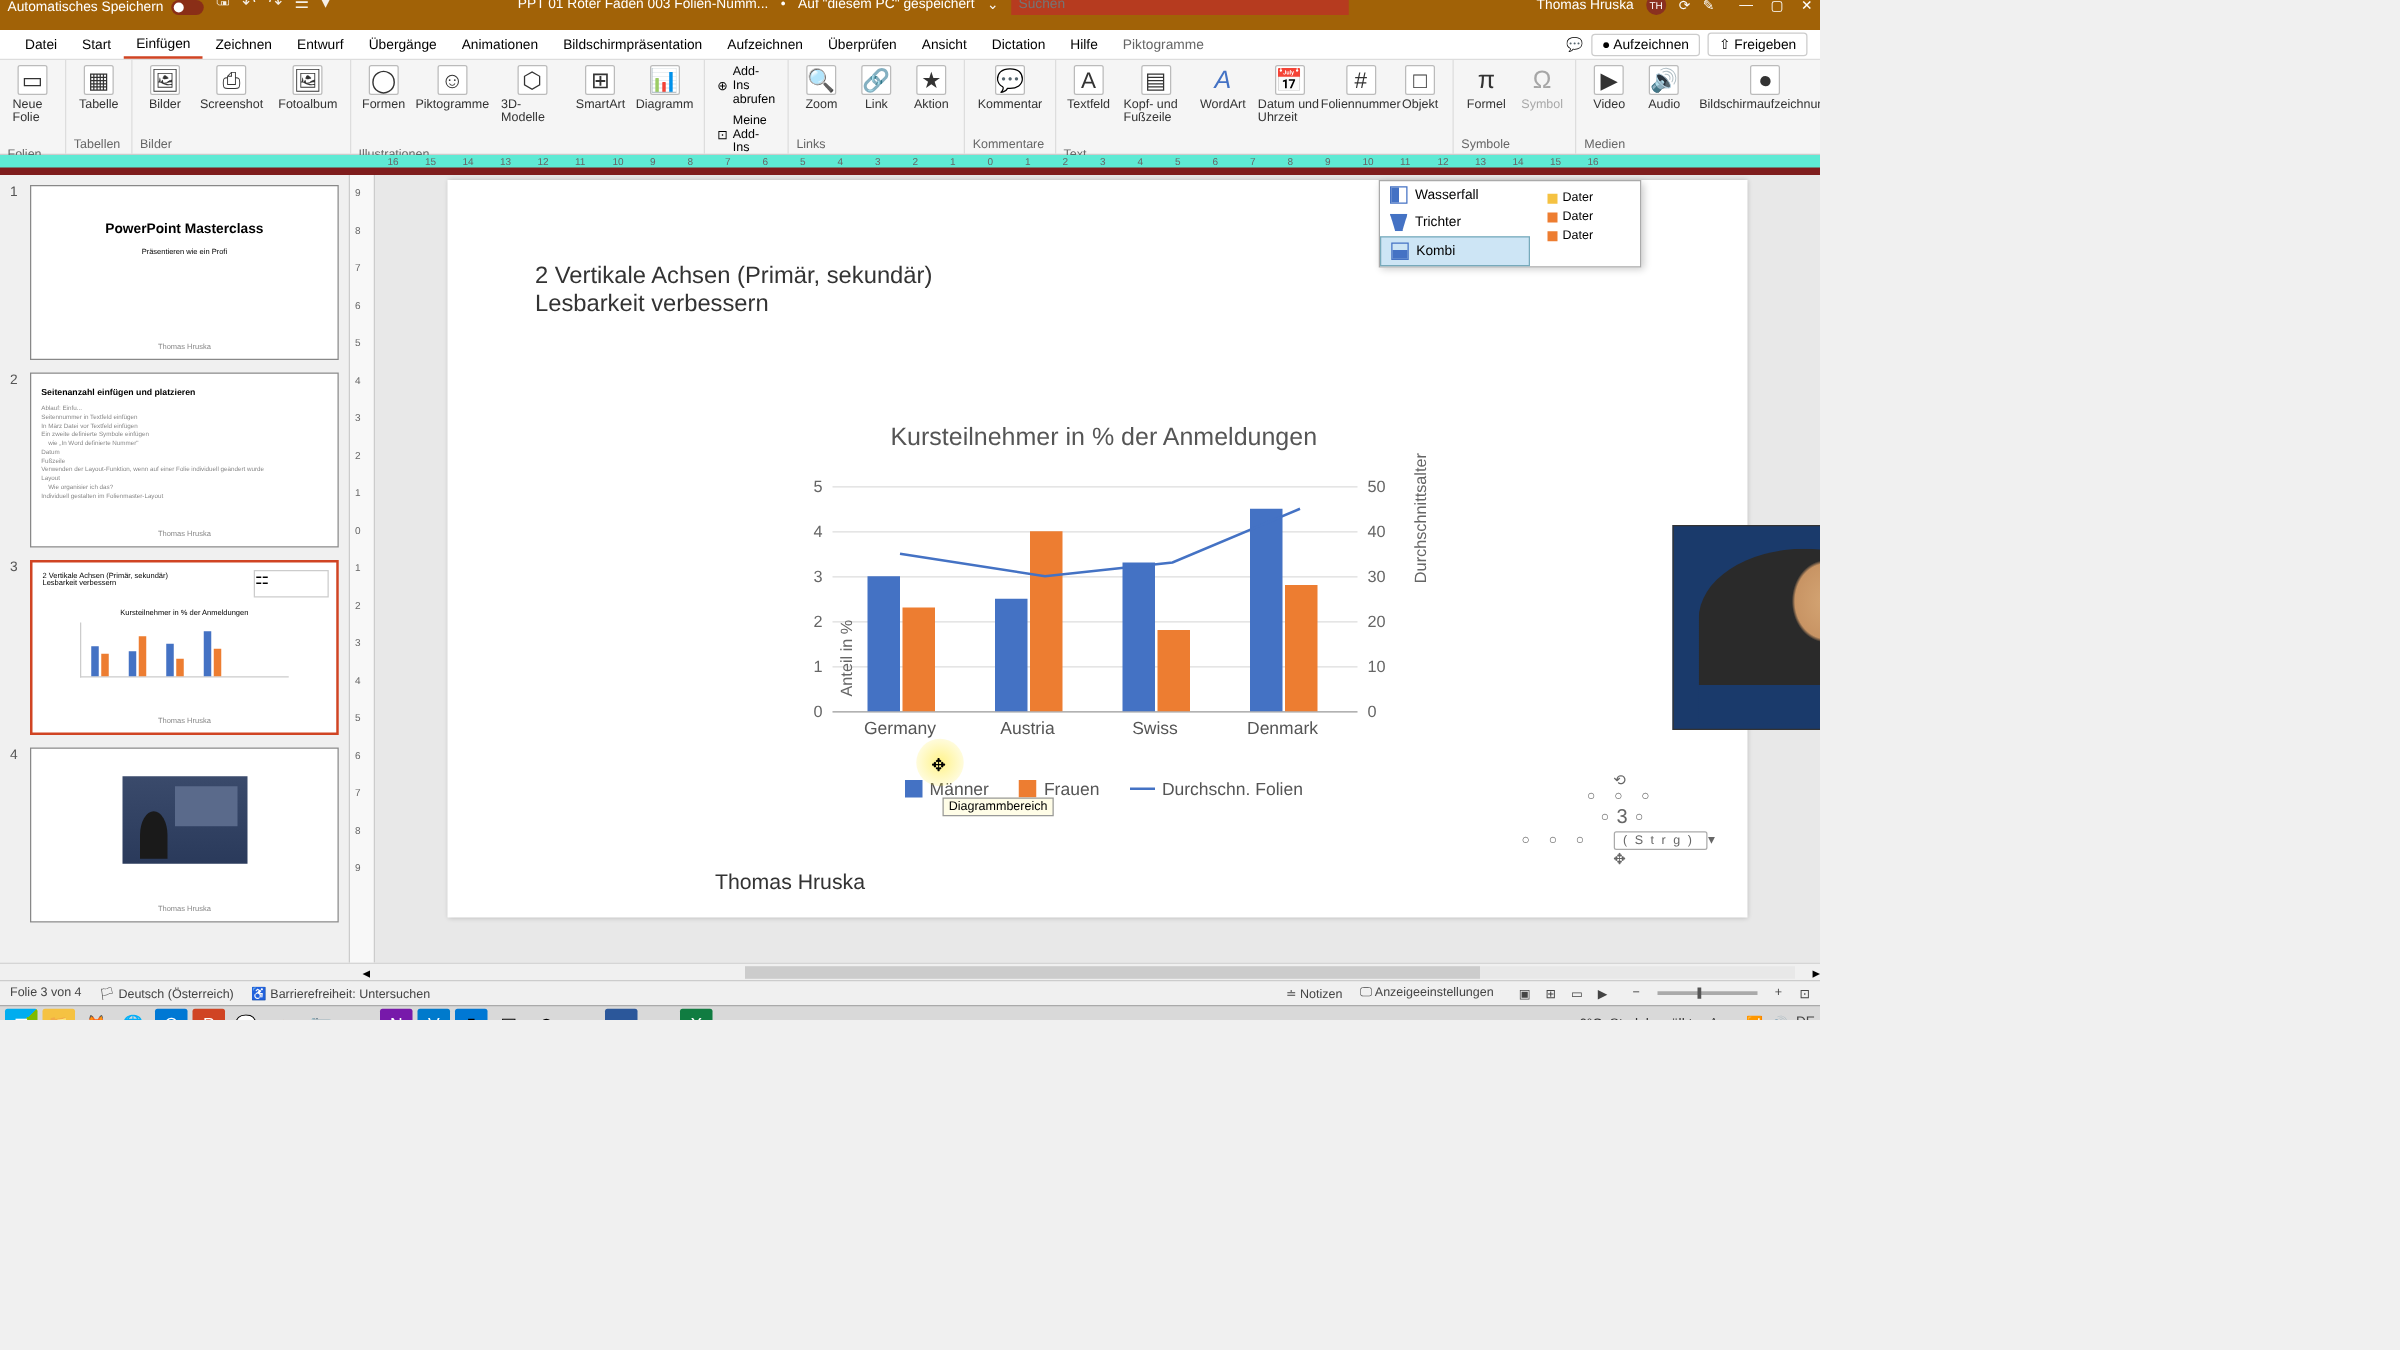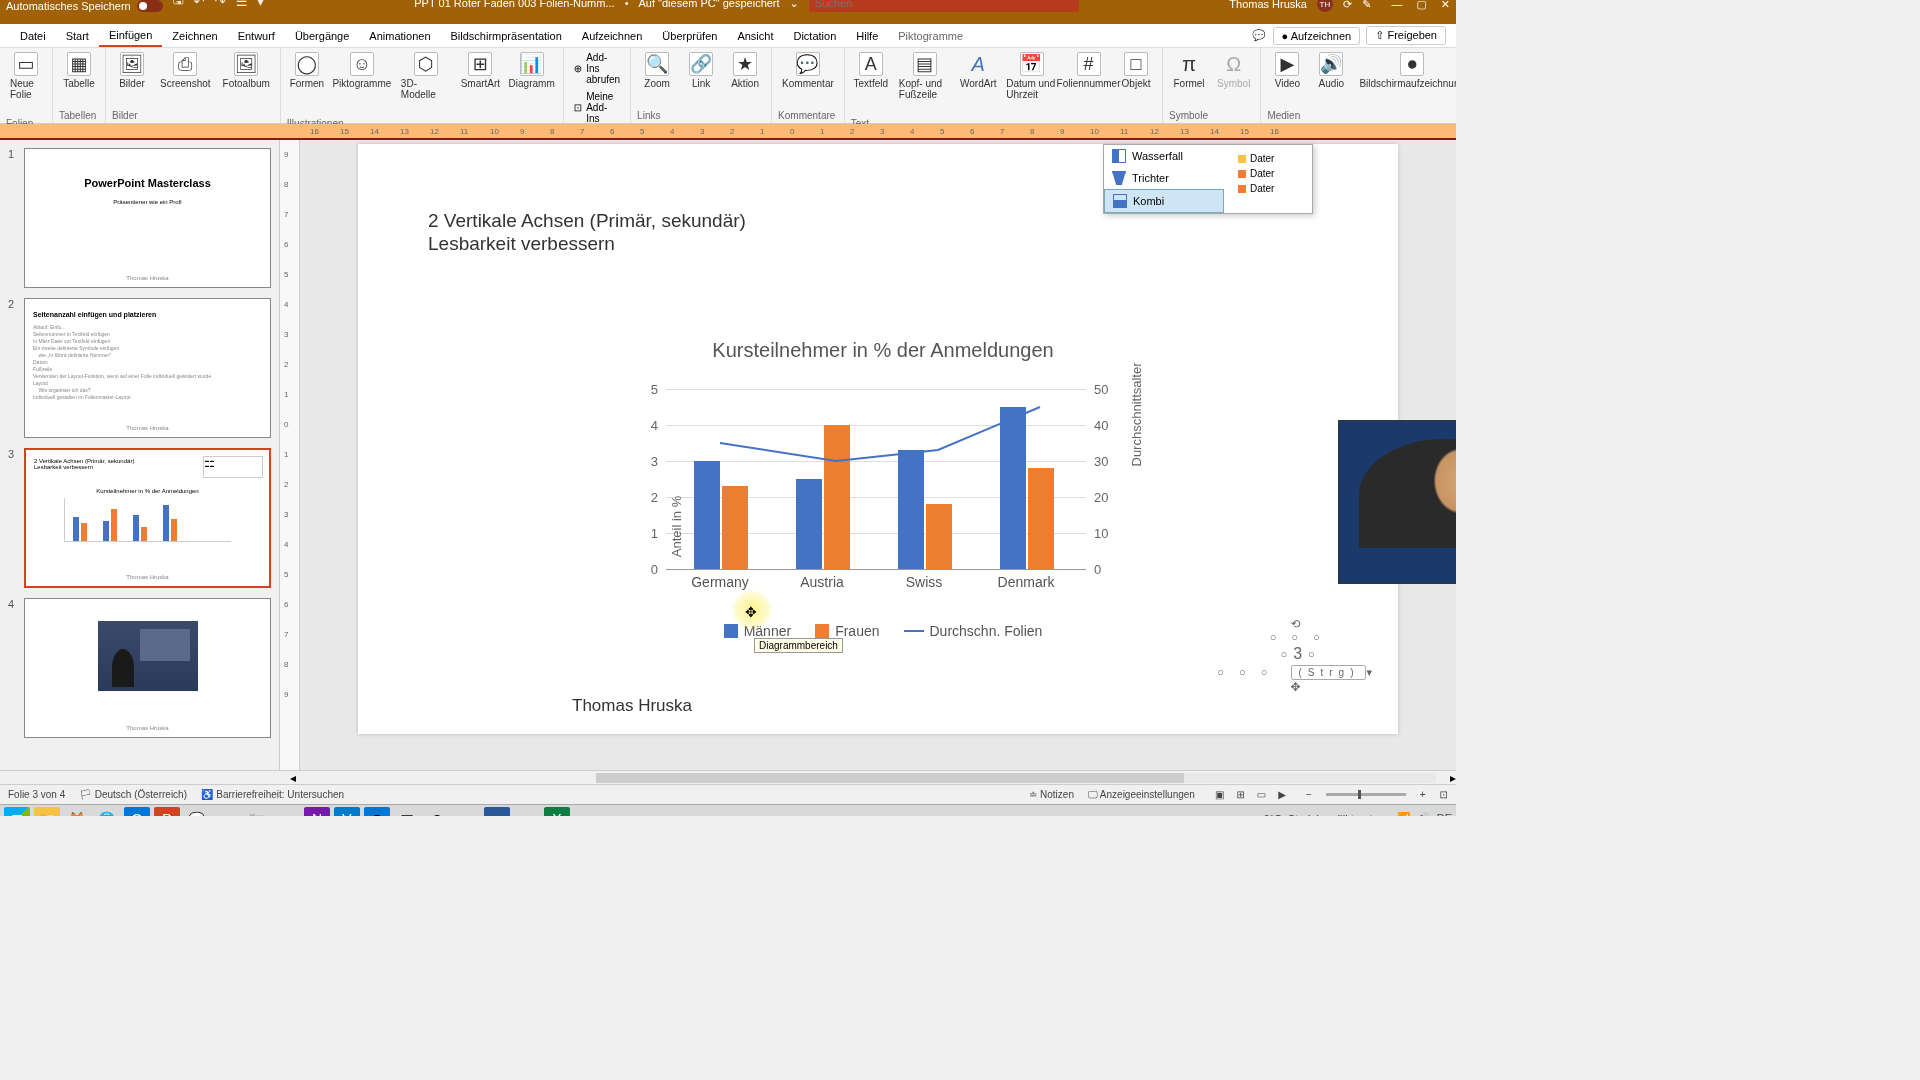--- a/index.html
+++ b/index.html
@@ -34,21 +34,21 @@
 .ribbon-group { border-right: 1px solid #ddd; padding: 2px 6px; display: flex; flex-direction: column; justify-content: space-between; }
 .ribbon-group .items { display: flex; gap: 4px; align-items: flex-start; }
 .ribbon-btn { display: flex; flex-direction: column; align-items: center; justify-content: flex-start; padding: 2px 4px; font-size: 10px; color: #333; min-width: 40px; }
 .ribbon-btn .icon { width: 24px; height: 24px; margin-bottom: 2px; display: flex; align-items: center; justify-content: center; font-size: 18px; border: 1px solid #bbb; background: white; border-radius: 2px; }
 .ribbon-btn .icon.noborder { border: none; background: transparent; font-size: 20px; }
 .ribbon-group .label { text-align: left; font-size: 10px; color: #666; margin-top: 16px; }
 .ribbon-btn.disabled { opacity: 0.4; }
 .ribbon-small { font-size: 10px; padding: 2px 4px; display: flex; align-items: center; gap: 4px; }
 
 
-.ruler-h { height: 16px; background: #fdba74; border-bottom: 2px solid #7f1d1d; position: relative; font-size: 8px; color: #666; display: flex; align-items: center; padding-left: 300px; overflow: hidden; }
+.ruler-h { height: 16px; background: #5eead4; border-bottom: 6px solid #7f1d1d; position: relative; font-size: 8px; color: #666; display: flex; align-items: center; padding-left: 300px; overflow: hidden; }
 .ruler-h span { position: absolute; }
 
 
 .main { display: flex; height: calc(100% - 24px - 24px - 76px - 16px - 18px - 28px); }
 
 
 .slide-panel { width: 280px; background: #f0f0f0; overflow-y: auto; padding: 8px; border-right: 1px solid #ccc; }
 .thumb-row { display: flex; gap: 6px; margin-bottom: 10px; }
 .thumb-num { font-size: 11px; color: #555; width: 10px; }
 .thumb { flex: 1; height: 140px; background: white; border: 1px solid #888; padding: 8px; font-size: 7px; position: relative; }

